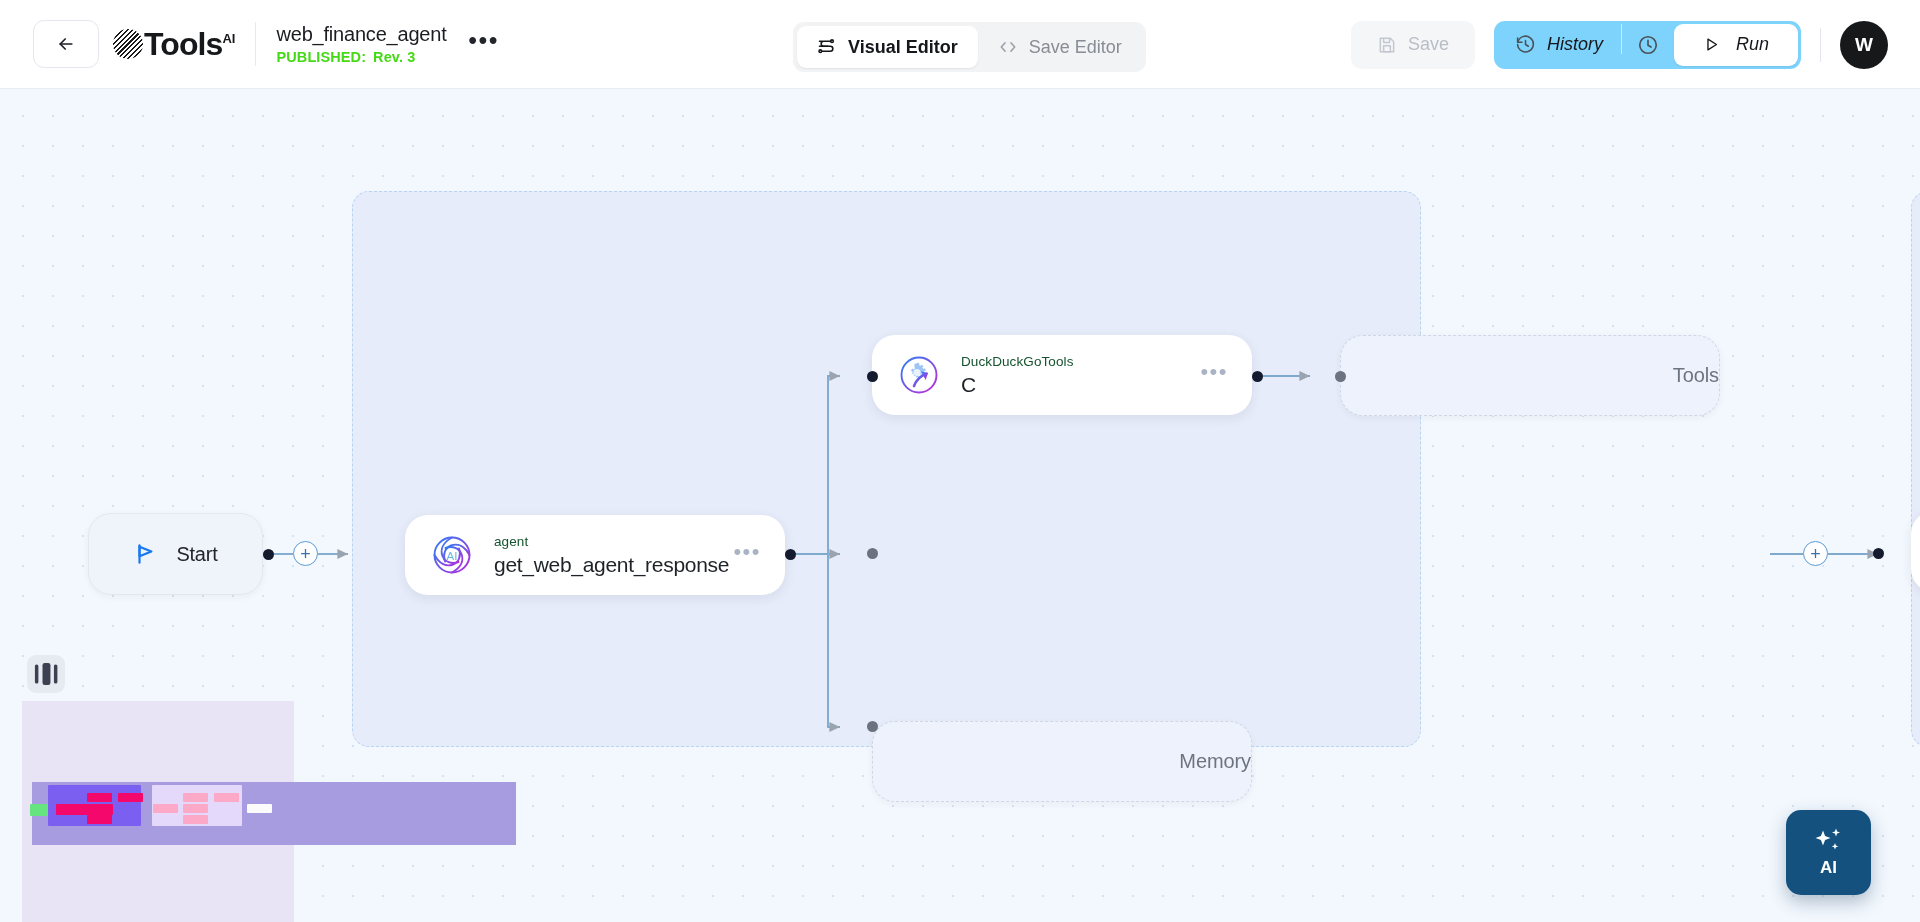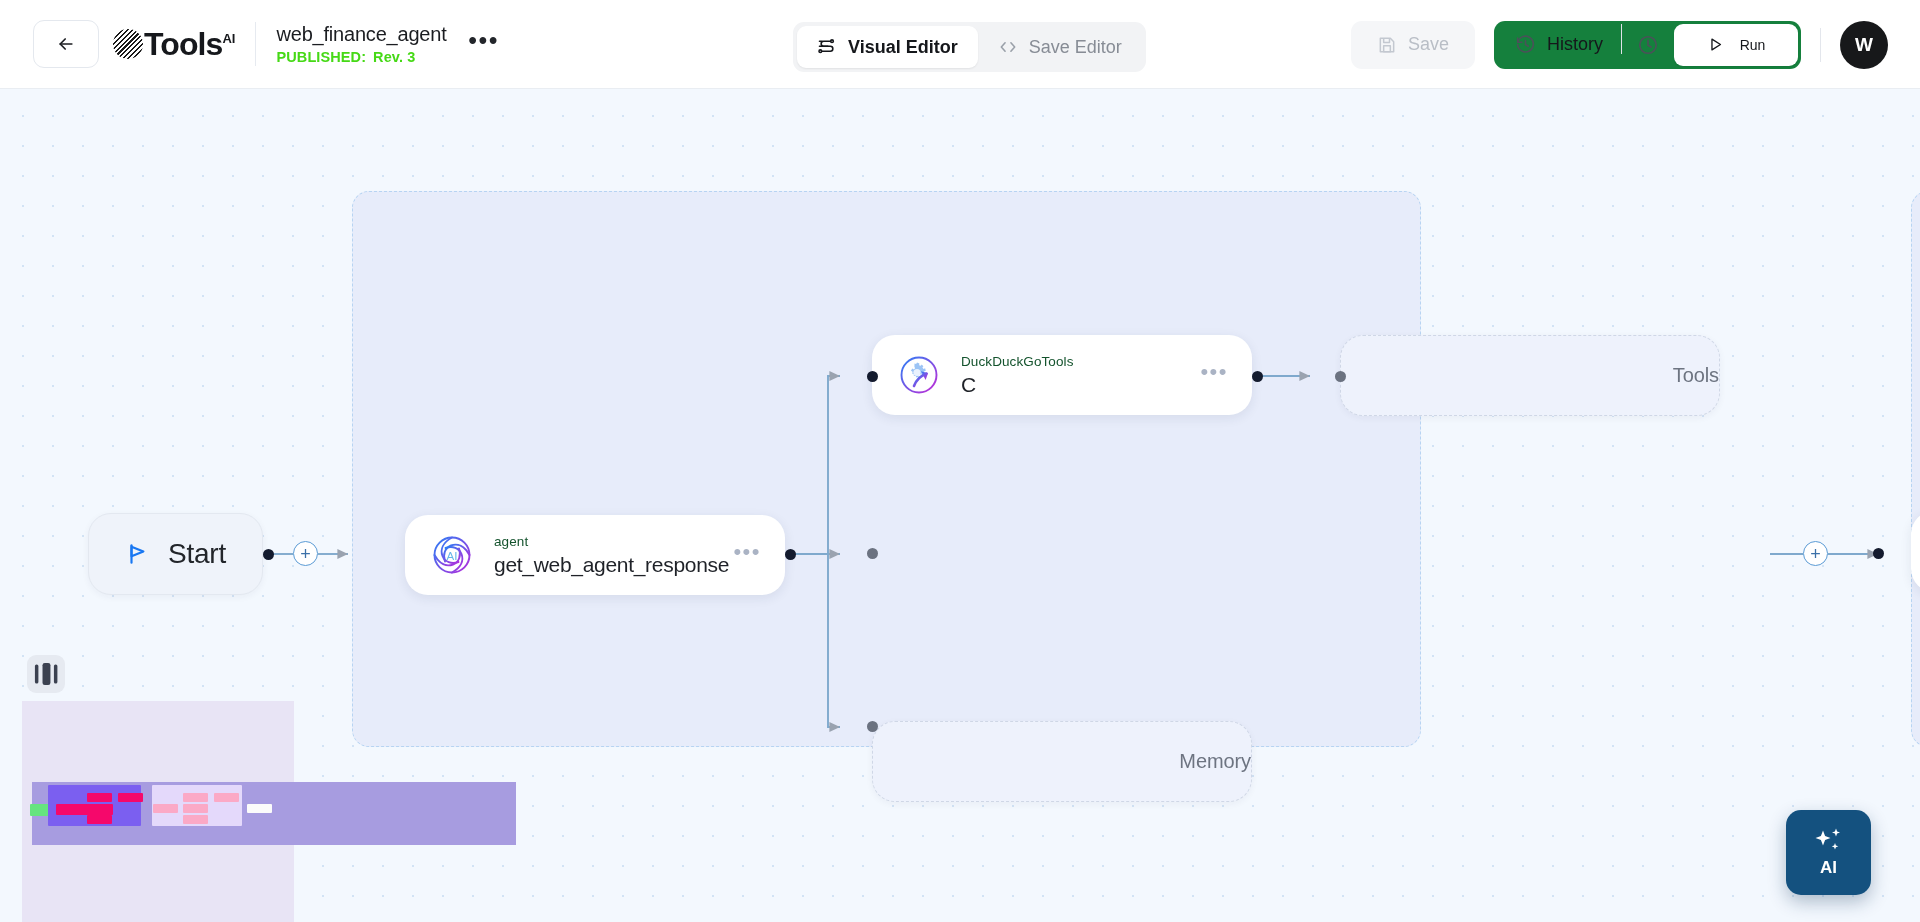--- a/index.html
+++ b/index.html
@@ -78,36 +78,36 @@
   }
   .save-btn {
     display: flex; align-items: center; gap: 11px;
     height: 48px; padding: 0 26px; border-radius: 11px;
     background: #f5f6f8; color: #b9bec6; font-size: 18px; cursor: default;
   }
   .save-btn svg { width: 20px; height: 20px; }
 
   .hist-group {
     display: flex; 
-    background: #15803d; border-radius: 11px; height: 48px;
-    margin-left: 19px; padding: 3px;
+    background: #7dd3fc; border-radius: 11px; height: 48px;
+    margin-left: 19px; padding: 3px; font-style: italic;
   }
   .hist-btn {
     display: flex; align-items: center; gap: 11px;
     padding: 0 18px; height: 42px; border-radius: 9px;
     font-size: 18px; color: #15171b; cursor: pointer; white-space: nowrap;
   }
   .hist-btn svg { width: 21px; height: 21px; }
   .grpdiv { width: 1px; height: 30px; background: #e0e3e9; }
   .clock-btn { display: flex; align-items: center; justify-content: center; width: 52px; height: 42px; cursor: pointer; }
   .clock-btn svg { width: 22px; height: 22px; }
   .run-btn {
     display: flex; align-items: center; justify-content: center; gap: 16px;
     width: 124px; height: 42px; border-radius: 9px;
-    background: #ffffff; color: #15171b; font-size: 14px; cursor: pointer;
+    background: #ffffff; color: #15171b; font-size: 18px; cursor: pointer;
     box-shadow: 0 1px 2px rgba(0,0,0,.07);
   }
   .run-btn svg { width: 17px; height: 17px; }
   .tdiv { width: 1px; height: 34px; background: #e3e6ec; margin: 0 19px; }
   .avatar {
     width: 48px; height: 48px; border-radius: 50%;
     background: #17181a; color: #fff; font-size: 19px; font-weight: 600;
     display: flex; align-items: center; justify-content: center;
     margin-right: 32px; cursor: pointer;
   }
@@ -159,21 +159,21 @@
   #n-agent  { left: 405px; top: 426px; width: 380px; height: 80px; }
   #n-tool   { left: 872px; top: 246px; width: 380px; height: 80px; }
   #n-tools  { left: 1340px;top: 246px; width: 380px; height: 81px; }
   #n-know   { left: 872px; top: 422px; width: 380px; height: 81px; }
   #n-mem    { left: 872px; top: 632px; width: 380px; height: 81px; }
   #n-right  { left: 1911px;top: 422px; width: 380px; height: 81px; }
 
   .ghost-label { font-size: 20px; color: #6d7481; letter-spacing: -0.1px; }
 
   .start-flag svg { width: 26px; height: 26px; display: block; }
-  .start-label { font-size: 28px; color: #22252a; letter-spacing: -0.2px; }
+  .start-label { font-size: 20px; color: #22252a; letter-spacing: -0.2px; }
 
   .node-icon { width: 50px; height: 50px; margin-left: 22px; flex: none; }
   .node-icon svg { width: 50px; height: 50px; display: block; }
   .node-text { margin-left: 17px; display: flex; flex-direction: column; gap: 4px; overflow: hidden;}
   .node-kind { font-size: 13.5px; color: #14532d; letter-spacing: 0.1px; }
   .node-name { font-size: 21px; color: #1f2228; letter-spacing: -0.3px; white-space: nowrap; }
   .node-menu {
     margin-left: auto; margin-right: 24px;
     font-size: 22px; color: #aab3c4; letter-spacing: 1.5px;
     line-height: 0; padding-bottom: 7px; cursor: pointer; flex: none;

